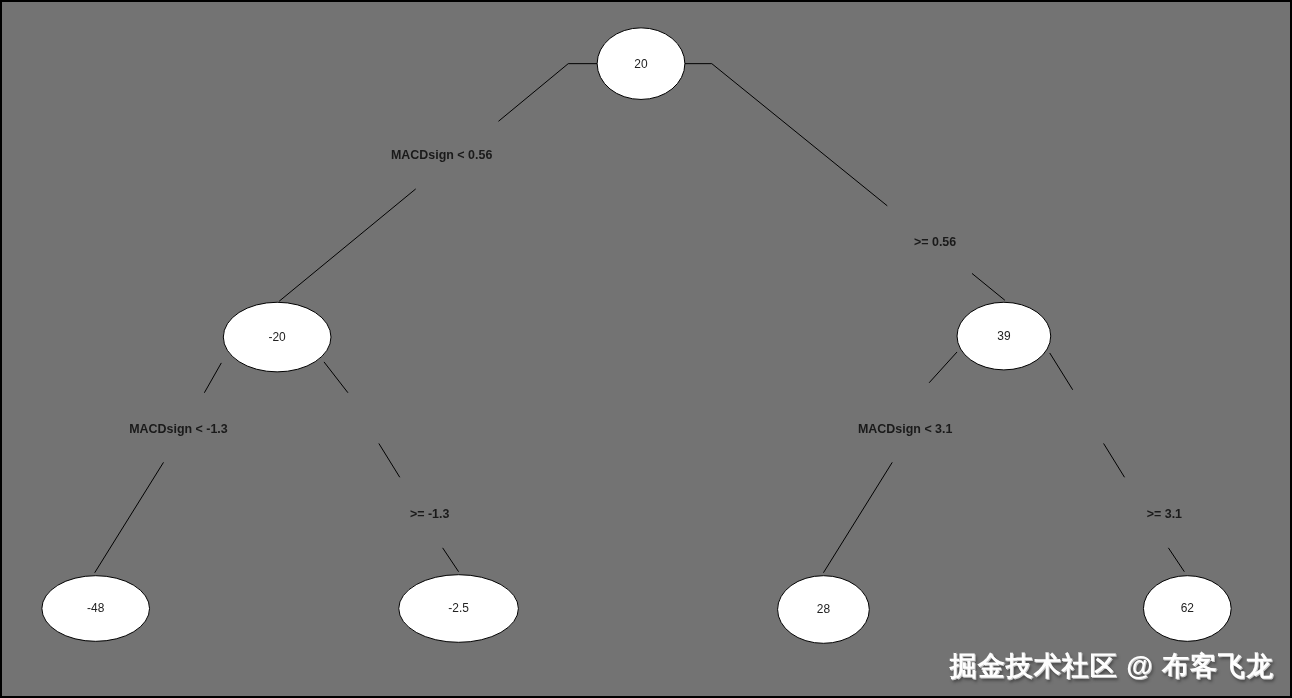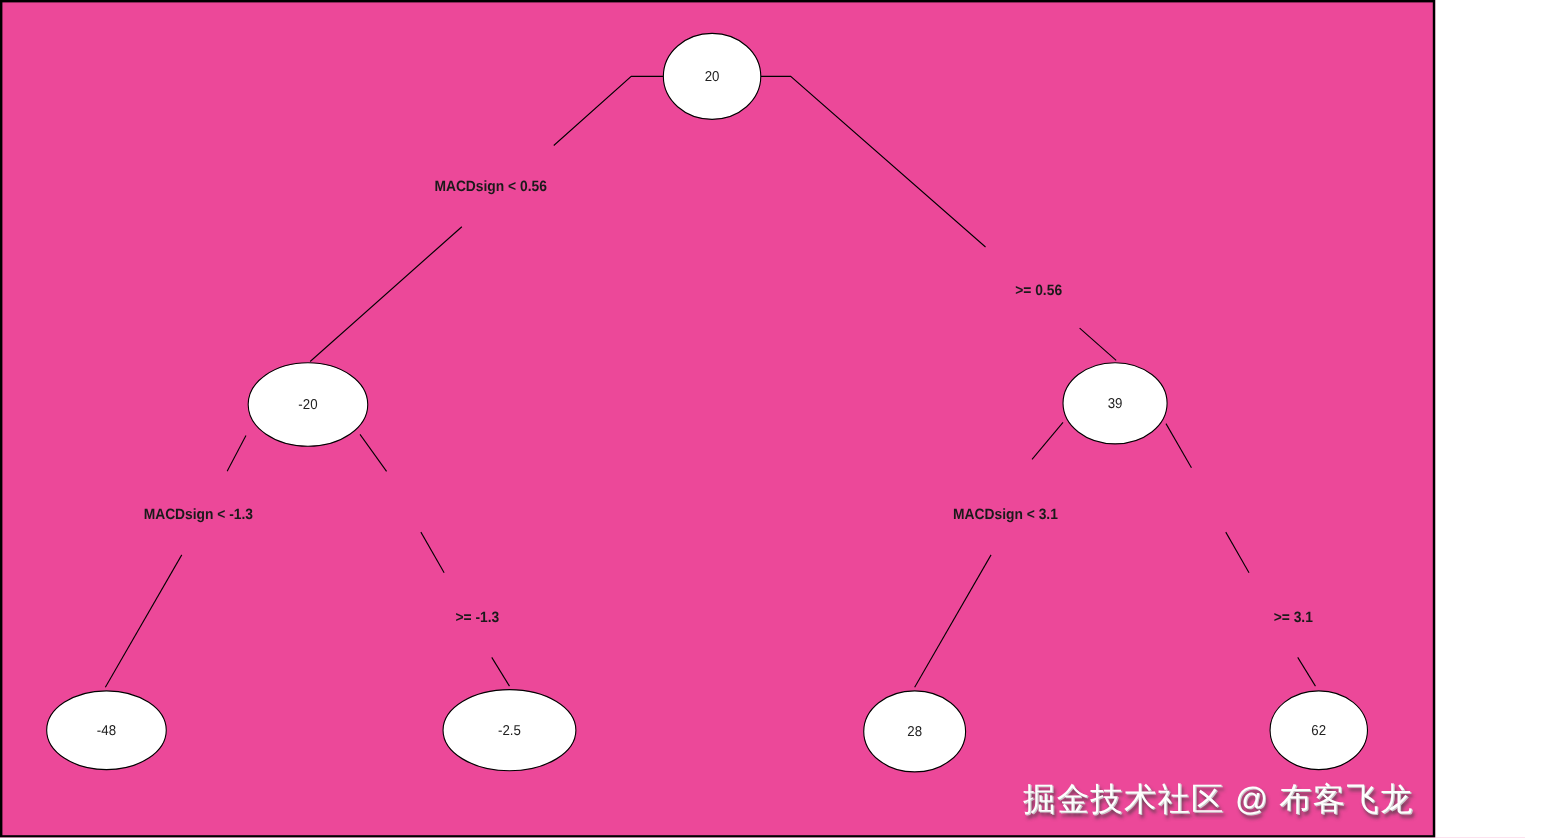--- a/index.html
+++ b/index.html
@@ -2,25 +2,25 @@
 <html><head>
 <meta charset="utf-8">
 <style>
   html, body {
     margin: 0;
     padding: 0;
     background: #ffffff;
   }
   .frame {
     position: relative;
-    width: 1196px;
+    width: 1292px;
     height: 698px;
     box-sizing: border-box;
     border: 2px solid #000000;
-    background: #ec4899;
+    background: #737373;
     font-family: "Liberation Sans", sans-serif;
     overflow: hidden;
   }
   .tree-svg {
     position: absolute;
     inset: 0;
     width: 100%;
     height: 100%;
   }
   .edge-line {
@@ -44,21 +44,21 @@
     font-size: 12.5px;
     font-weight: bold;
     fill: #1a1a1a;
     text-anchor: middle;
   }
   .watermark {
     position: absolute;
     right: 16px;
     bottom: 12px;
     font-size: 27px;
-    font-weight: normal;
+    font-weight: bold;
     letter-spacing: 1px;
     color: #fefefe;
     text-shadow: 1px 1px 0 #c8c8c8, 2px 3px 3px rgba(60,60,60,0.85);
     white-space: nowrap;
     user-select: none;
     margin-left: 44px;
   }
 </style>
 </head>
 <body>

